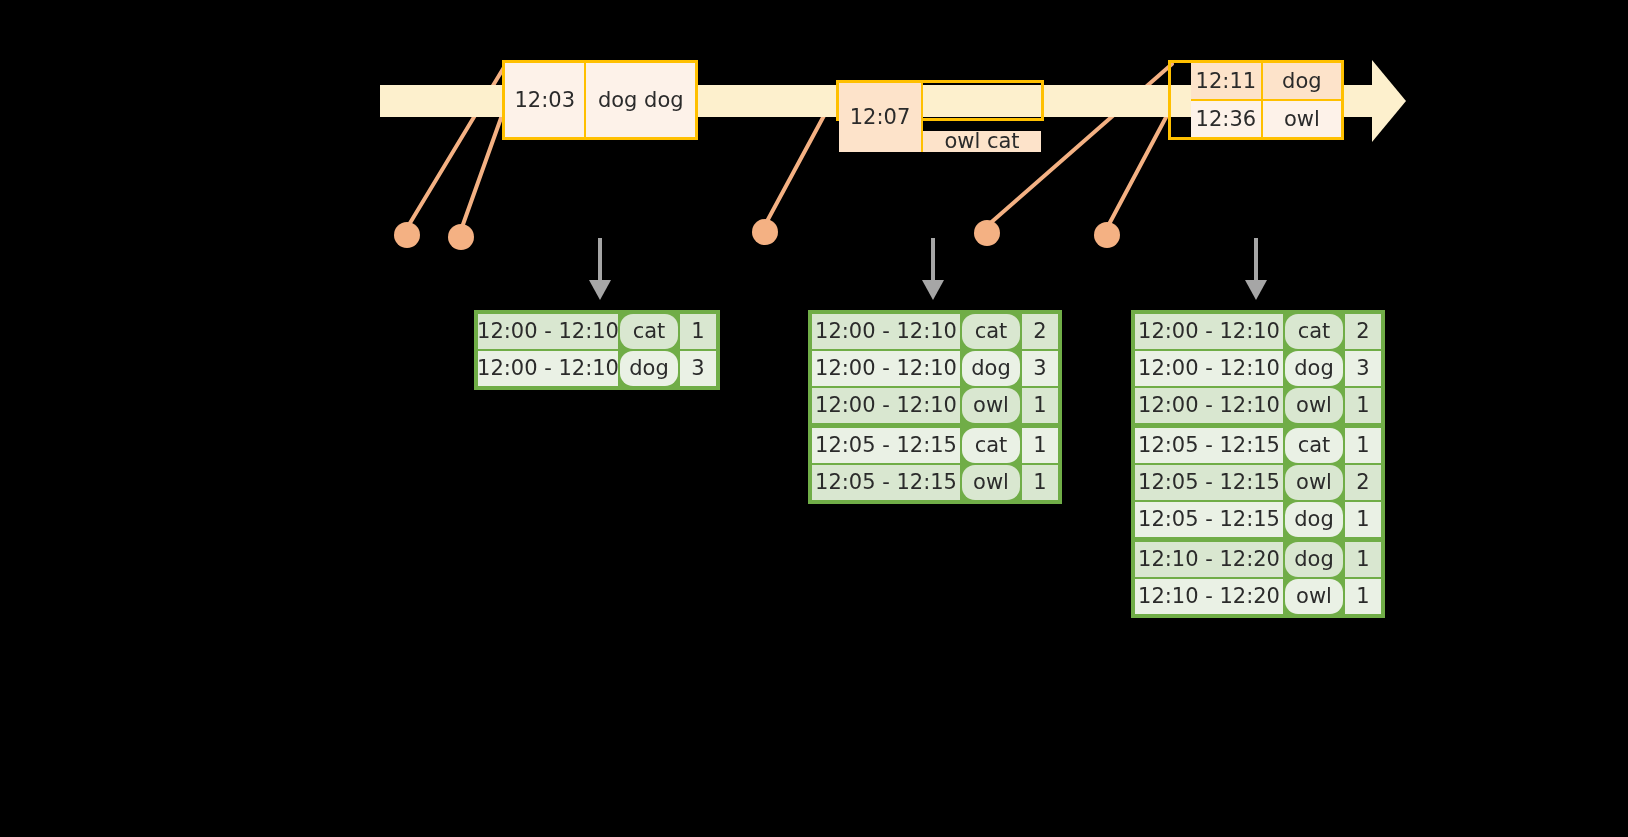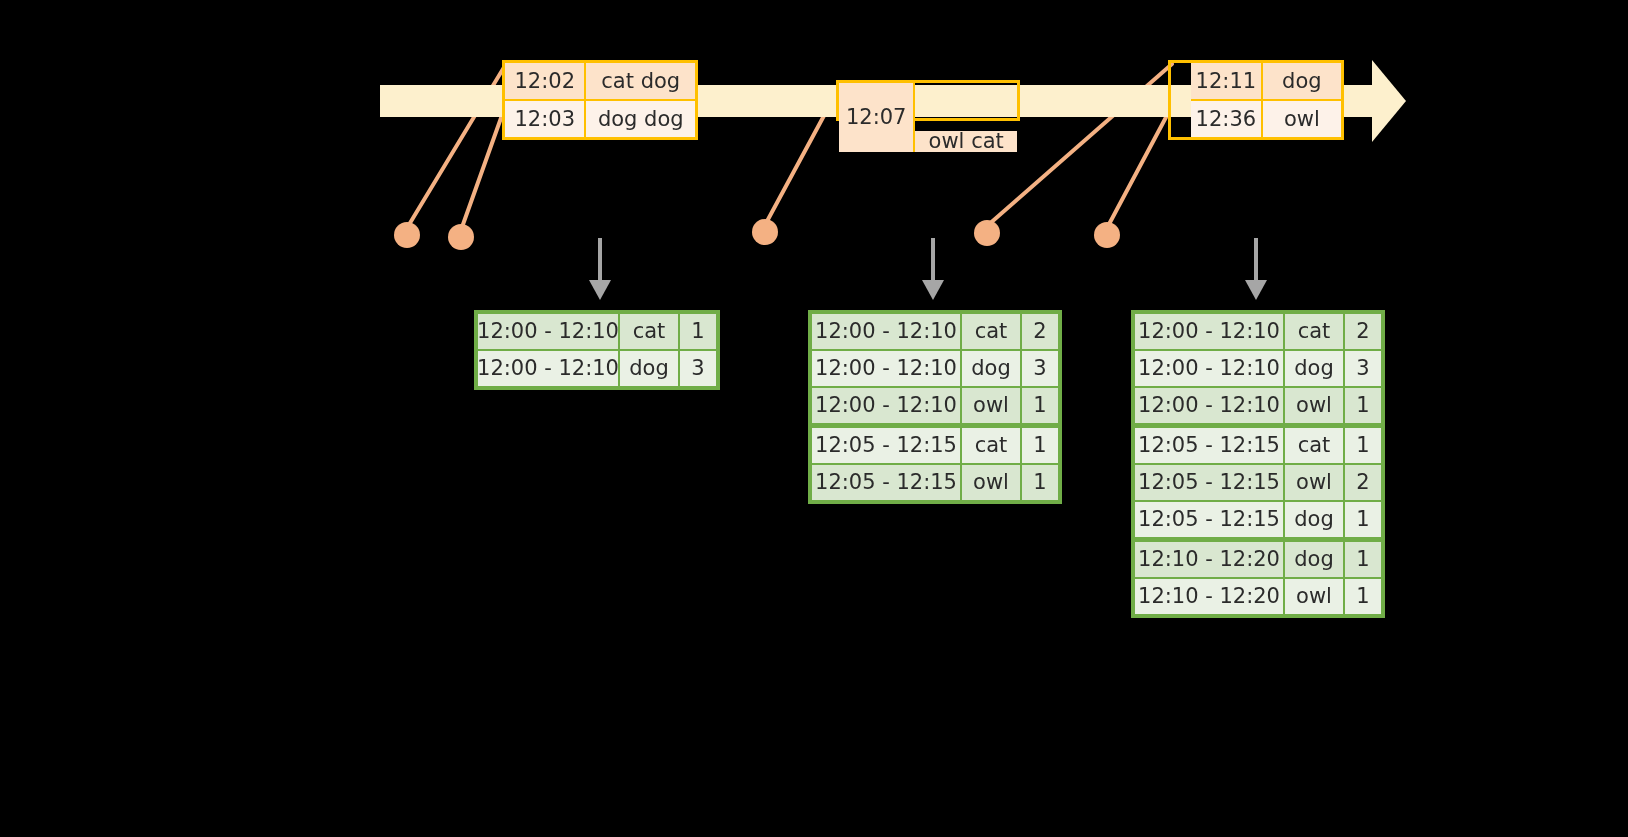--- a/index.html
+++ b/index.html
@@ -40,21 +40,21 @@
     box-sizing:border-box;
     white-space:nowrap;
   }
   .ecell.time{width:84px;border-right:2px solid #ffc000;}
   .ecell.val{flex:1 1 auto;}
   .shade-a .ecell{background:#fde3ca;}
   .shade-b .ecell{background:#fdf2e9;}
 
   #ebox-1{left:502px;top:60px;width:196px;height:80px;}
   #ebox-1 .ecell.val{width:112px;}
-  #ebox-2{left:836px;top:80px;width:184px;height:41px;}
+  #ebox-2{left:836px;top:80px;width:208px;height:41px;}
   #ebox-2 .ecell.val{width:112px;margin-top:48px;}
   #ebox-3{left:1168px;top:60px;width:176px;height:80px;padding-left:20px;}
   #ebox-3 .ecell.val{width:92px;}
 
   
   .dot{
     position:absolute;width:26px;height:26px;border-radius:50%;
     background:#f4b183;
   }
 
@@ -67,21 +67,21 @@
     display:flex;flex-direction:column;
     gap:2px;
   }
   .grow{display:flex;gap:2px;height:35px;}
   .gcell{
     display:flex;align-items:center;justify-content:center;
     font-size:21px;line-height:1;white-space:nowrap;
     box-sizing:border-box;
   }
   .gcell.range{width:140px;}
-  .gcell.word{width:58px;}
+  .gcell.word{width:58px;border-radius:13px;}
   .gcell.count{flex:1 1 auto;min-width:36px;}
   .grow.sh-a .gcell{background:#d9e7d0;}
   .grow.sh-b .gcell{background:#eaf1e5;}
   .grow.sep{margin-top:3px;}
 
   #gtable-1{left:474px;top:310px;}
   #gtable-2{left:808px;top:310px;}
   #gtable-2 .gcell.range{width:148px;}
   #gtable-2 .gcell.word{width:58px;}
   #gtable-3{left:1131px;top:310px;}
@@ -113,24 +113,20 @@
         <line x1="765" y1="225" x2="840" y2="86"></line>
         <line x1="987" y1="226" x2="1172" y2="64"></line>
         <line x1="1107" y1="228" x2="1172" y2="106"></line>
       </g>
   </svg>
 
   <div class="timeline-bar"></div>
   <div class="timeline-head"></div>
 
   <div class="ebox" id="ebox-1">
-    <div class="erow shade-a">
-      <div class="ecell time">12:02</div>
-      <div class="ecell val">cat dog</div>
-    </div>
     <div class="erow shade-b">
       <div class="ecell time">12:03</div>
       <div class="ecell val">dog dog</div>
     </div>
   </div>
 
   <div class="ebox" id="ebox-2">
     <div class="erow shade-a">
       <div class="ecell time">12:07</div>
       <div class="ecell val">owl cat</div>

